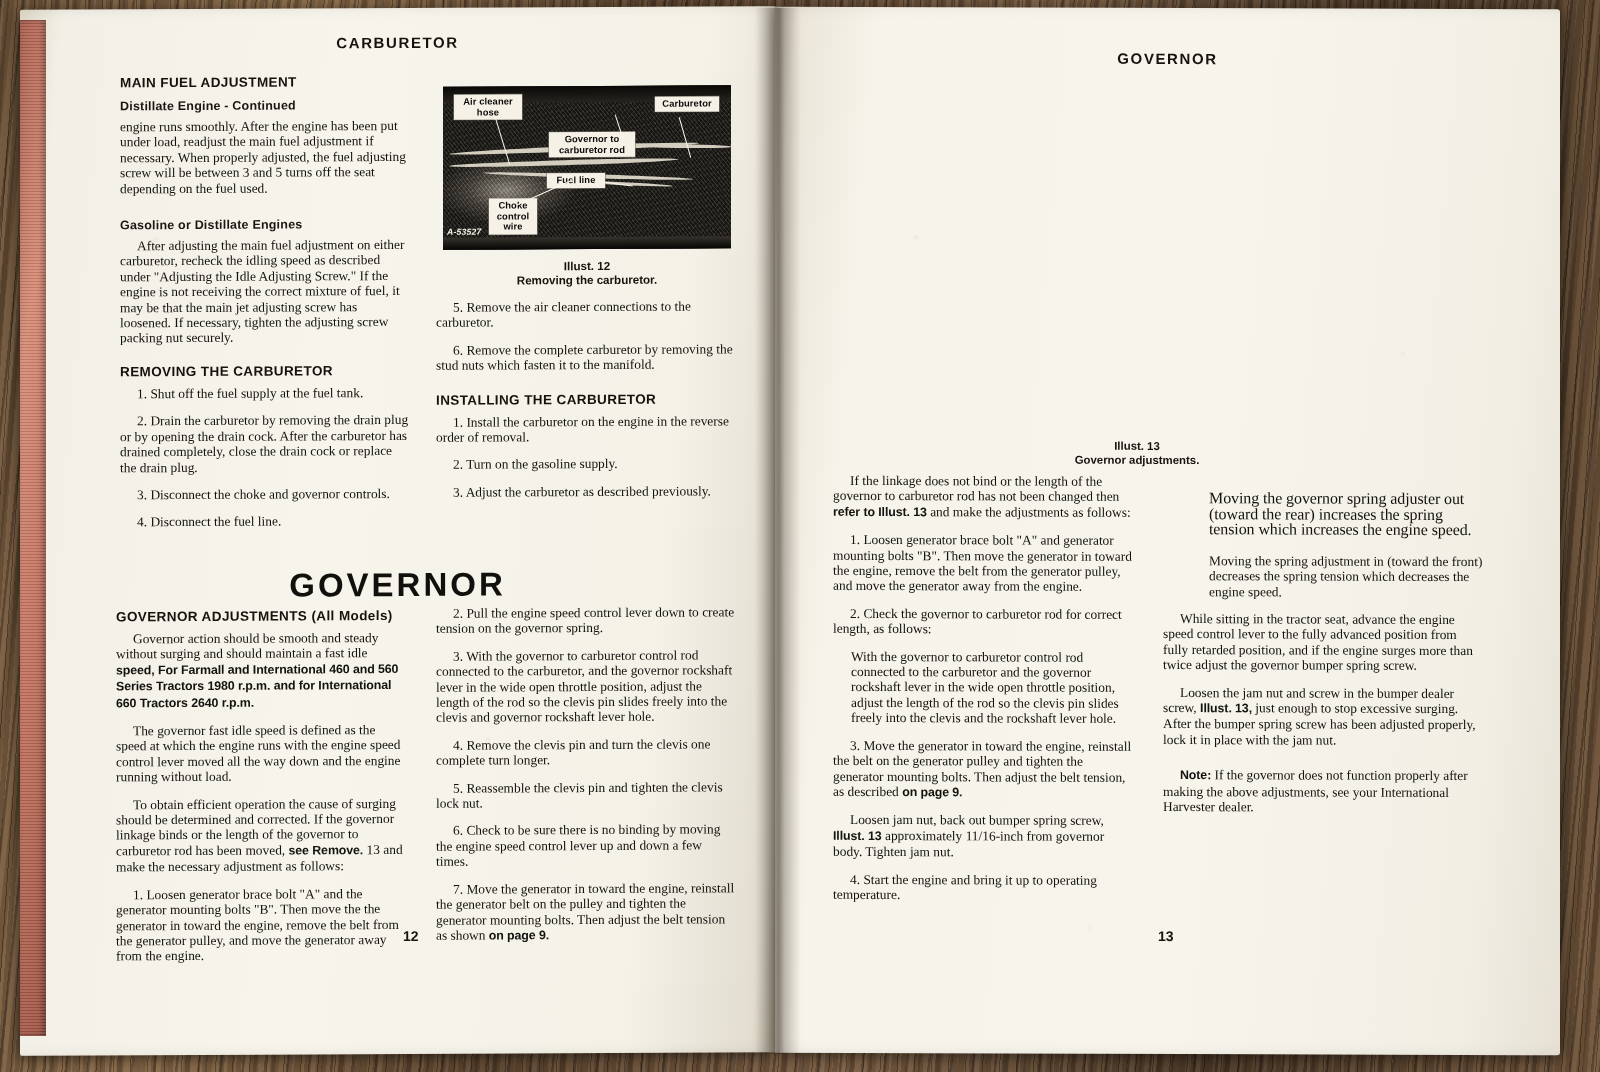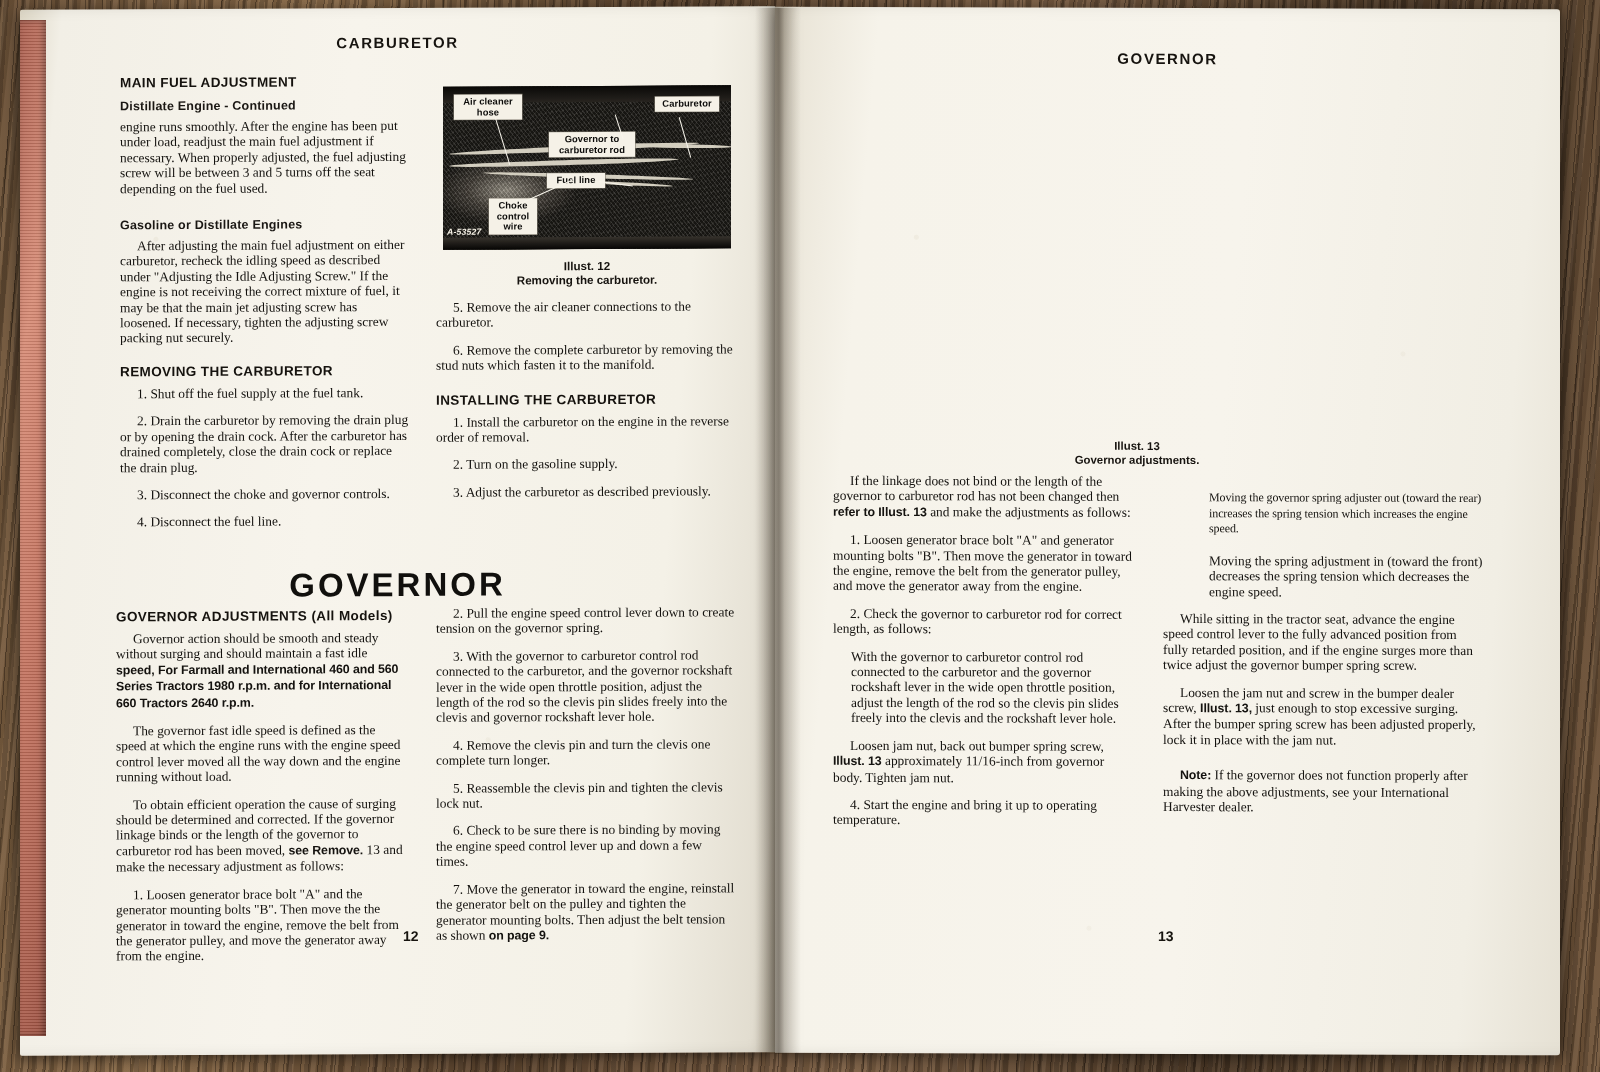--- a/index.html
+++ b/index.html
@@ -269,27 +269,30 @@
     </div>
 
     <div class="col" style="left:58px;top:466px;width:300px;">
       <p class="body ind">
         <span>If the linkage does not bind or the length of the governor to carburetor rod has not been changed then </span><span class="sans">refer to Illust. 13</span><span>  and make the adjustments as follows:</span>
       </p>
       <p class="body ind">1.  Loosen generator brace bolt "A" and generator mounting bolts "B".  Then move the generator in toward the engine, remove the belt from the generator pulley, and move the generator away from the engine.</p>
       <p class="body ind">2.  Check the governor to carburetor rod for correct length, as follows:</p>
       <p class="body" style="margin-left:18px;">With the governor to carburetor control rod connected to the carburetor and the governor rockshaft lever in the wide open throttle position, adjust the length of the rod so the clevis pin slides freely into the clevis and the rockshaft lever hole.</p>
       <p class="body ind">
+        <span>3.  Move the generator in toward the engine, reinstall the belt on the generator pulley and tighten the generator mounting bolts.  Then adjust the belt tension, as described </span><span class="sans">on page 9.</span>
+      </p>
+      <p class="body ind">
         <span>Loosen jam nut, back out bumper spring screw, </span><span class="sans">Illust. 13</span><span>  approximately 11/16-inch from governor body.  Tighten jam nut.</span>
       </p>
       <p class="body ind">4.  Start the engine and bring it up to operating temperature.</p>
     </div>
 
     <div class="col" style="left:388px;top:466px;width:320px;">
-      <p class="body sans" style="margin-left:46px;margin-top:16px;line-height:15.6px;font-size:12px;font-weight:400;font-family:'Liberation Serif',serif;">Moving the governor spring adjuster out  (toward the rear) increases the spring tension which increases the engine speed.</p>
+      <p class="body sans" style="margin-left:46px;margin-top:16px;line-height:15.6px;font-size:16px;font-weight:400;font-family:'Liberation Serif',serif;">Moving the governor spring adjuster out  (toward the rear) increases the spring tension which increases the engine speed.</p>
       <p class="body" style="margin-left:46px;margin-top:16px;">Moving the spring adjustment in (toward the front) decreases the spring tension which decreases the engine speed.</p>
       <p class="body ind" style="margin-top:8px;">While sitting in the tractor seat, advance the engine speed control lever to the fully advanced position from fully retarded position, and if the engine surges more than twice adjust the governor bumper spring screw.</p>
       <p class="body ind">
         <span>Loosen the jam nut and screw in the bumper dealer screw, </span><span class="sans">Illust. 13,</span><span>  just enough to stop excessive surging.  After the bumper spring screw has been adjusted properly, lock it in place with the jam nut.</span>
       </p>
       <p class="body ind" style="margin-top:20px;">
         <span class="sans">Note:</span><span>  If the governor does not function properly after making the above adjustments, see your International Harvester dealer.</span>
       </p>
     </div>
 

